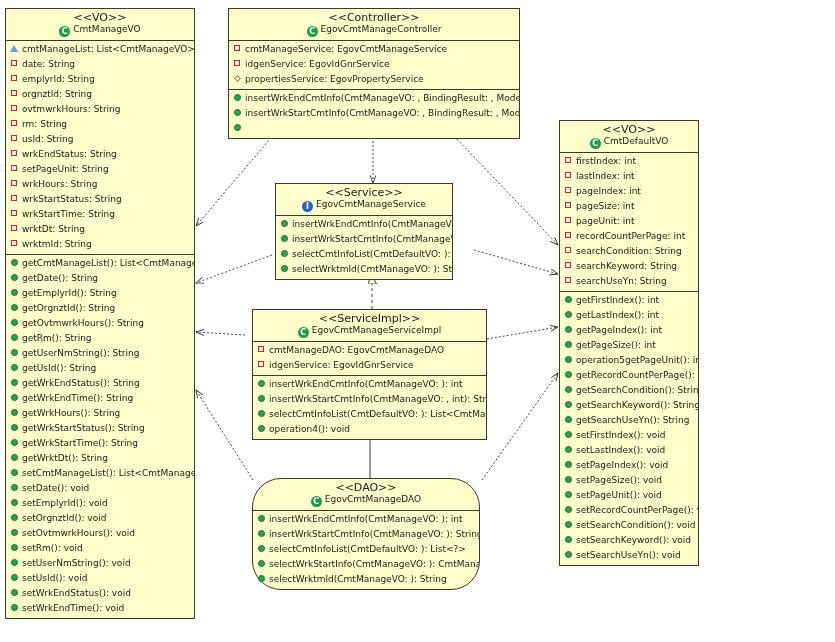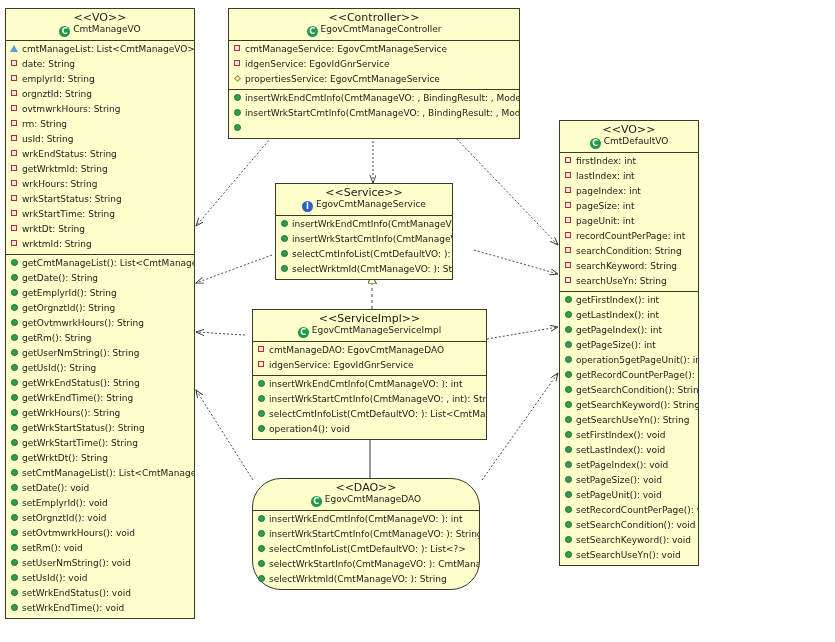--- a/index.html
+++ b/index.html
@@ -190,21 +190,21 @@
     </div>
     <div class="compartment">
         <span class="member"><span class="vis protected"></span><span>cmtManageList: List&lt;CmtManageVO&gt;</span></span>
         <span class="member"><span class="vis private"></span><span>date: String</span></span>
         <span class="member"><span class="vis private"></span><span>emplyrId: String</span></span>
         <span class="member"><span class="vis private"></span><span>orgnztId: String</span></span>
         <span class="member"><span class="vis private"></span><span>ovtmwrkHours: String</span></span>
         <span class="member"><span class="vis private"></span><span>rm: String</span></span>
         <span class="member"><span class="vis private"></span><span>usId: String</span></span>
         <span class="member"><span class="vis private"></span><span>wrkEndStatus: String</span></span>
-        <span class="member"><span class="vis private"></span><span>getWrktmId: String</span></span>
+        <span class="member"><span class="vis private"></span><span>setPageUnit: String</span></span>
         <span class="member"><span class="vis private"></span><span>wrkHours: String</span></span>
         <span class="member"><span class="vis private"></span><span>wrkStartStatus: String</span></span>
         <span class="member"><span class="vis private"></span><span>wrkStartTime: String</span></span>
         <span class="member"><span class="vis private"></span><span>wrktDt: String</span></span>
         <span class="member"><span class="vis private"></span><span>wrktmId: String</span></span>
       </div>
     <div class="compartment">
         <span class="member"><span class="vis public"></span><span>getCmtManageList(): List&lt;CmtManageVO&gt;</span></span>
         <span class="member"><span class="vis public"></span><span>getDate(): String</span></span>
         <span class="member"><span class="vis public"></span><span>getEmplyrId(): String</span></span>
@@ -235,21 +235,21 @@
   <div class="uml-class" id="cls-egov_cmt_manage_controller" style="left:228px; top:8px; width:292px;">
     <div class="cls-header">
       <span class="stereotype">&lt;&lt;Controller&gt;&gt;</span>
       <span class="cls-title">
         <span class="ticon badge class-badge">C</span><span>EgovCmtManageController</span>
       </span>
     </div>
     <div class="compartment">
         <span class="member"><span class="vis private"></span><span>cmtManageService: EgovCmtManageService</span></span>
         <span class="member"><span class="vis private"></span><span>idgenService: EgovIdGnrService</span></span>
-        <span class="member"><span class="vis package"></span><span>propertiesService: EgovCmtManageService</span></span>
+        <span class="member"><span class="vis package"></span><span>propertiesService: EgovPropertyService</span></span>
       </div>
     <div class="compartment">
         <span class="member"><span class="vis public"></span><span>insertWrkEndCmtInfo(CmtManageVO: , BindingResult: , Model: ): String</span></span>
         <span class="member"><span class="vis public"></span><span>insertWrkStartCmtInfo(CmtManageVO: , BindingResult: , Model: ): String</span></span>
         <span class="member"><span class="vis public"></span></span>
       </div>
   </div>
 
   <div class="uml-class" id="cls-egov_cmt_manage_service" style="left:275px; top:183px; width:178px;">
     <div class="cls-header">

